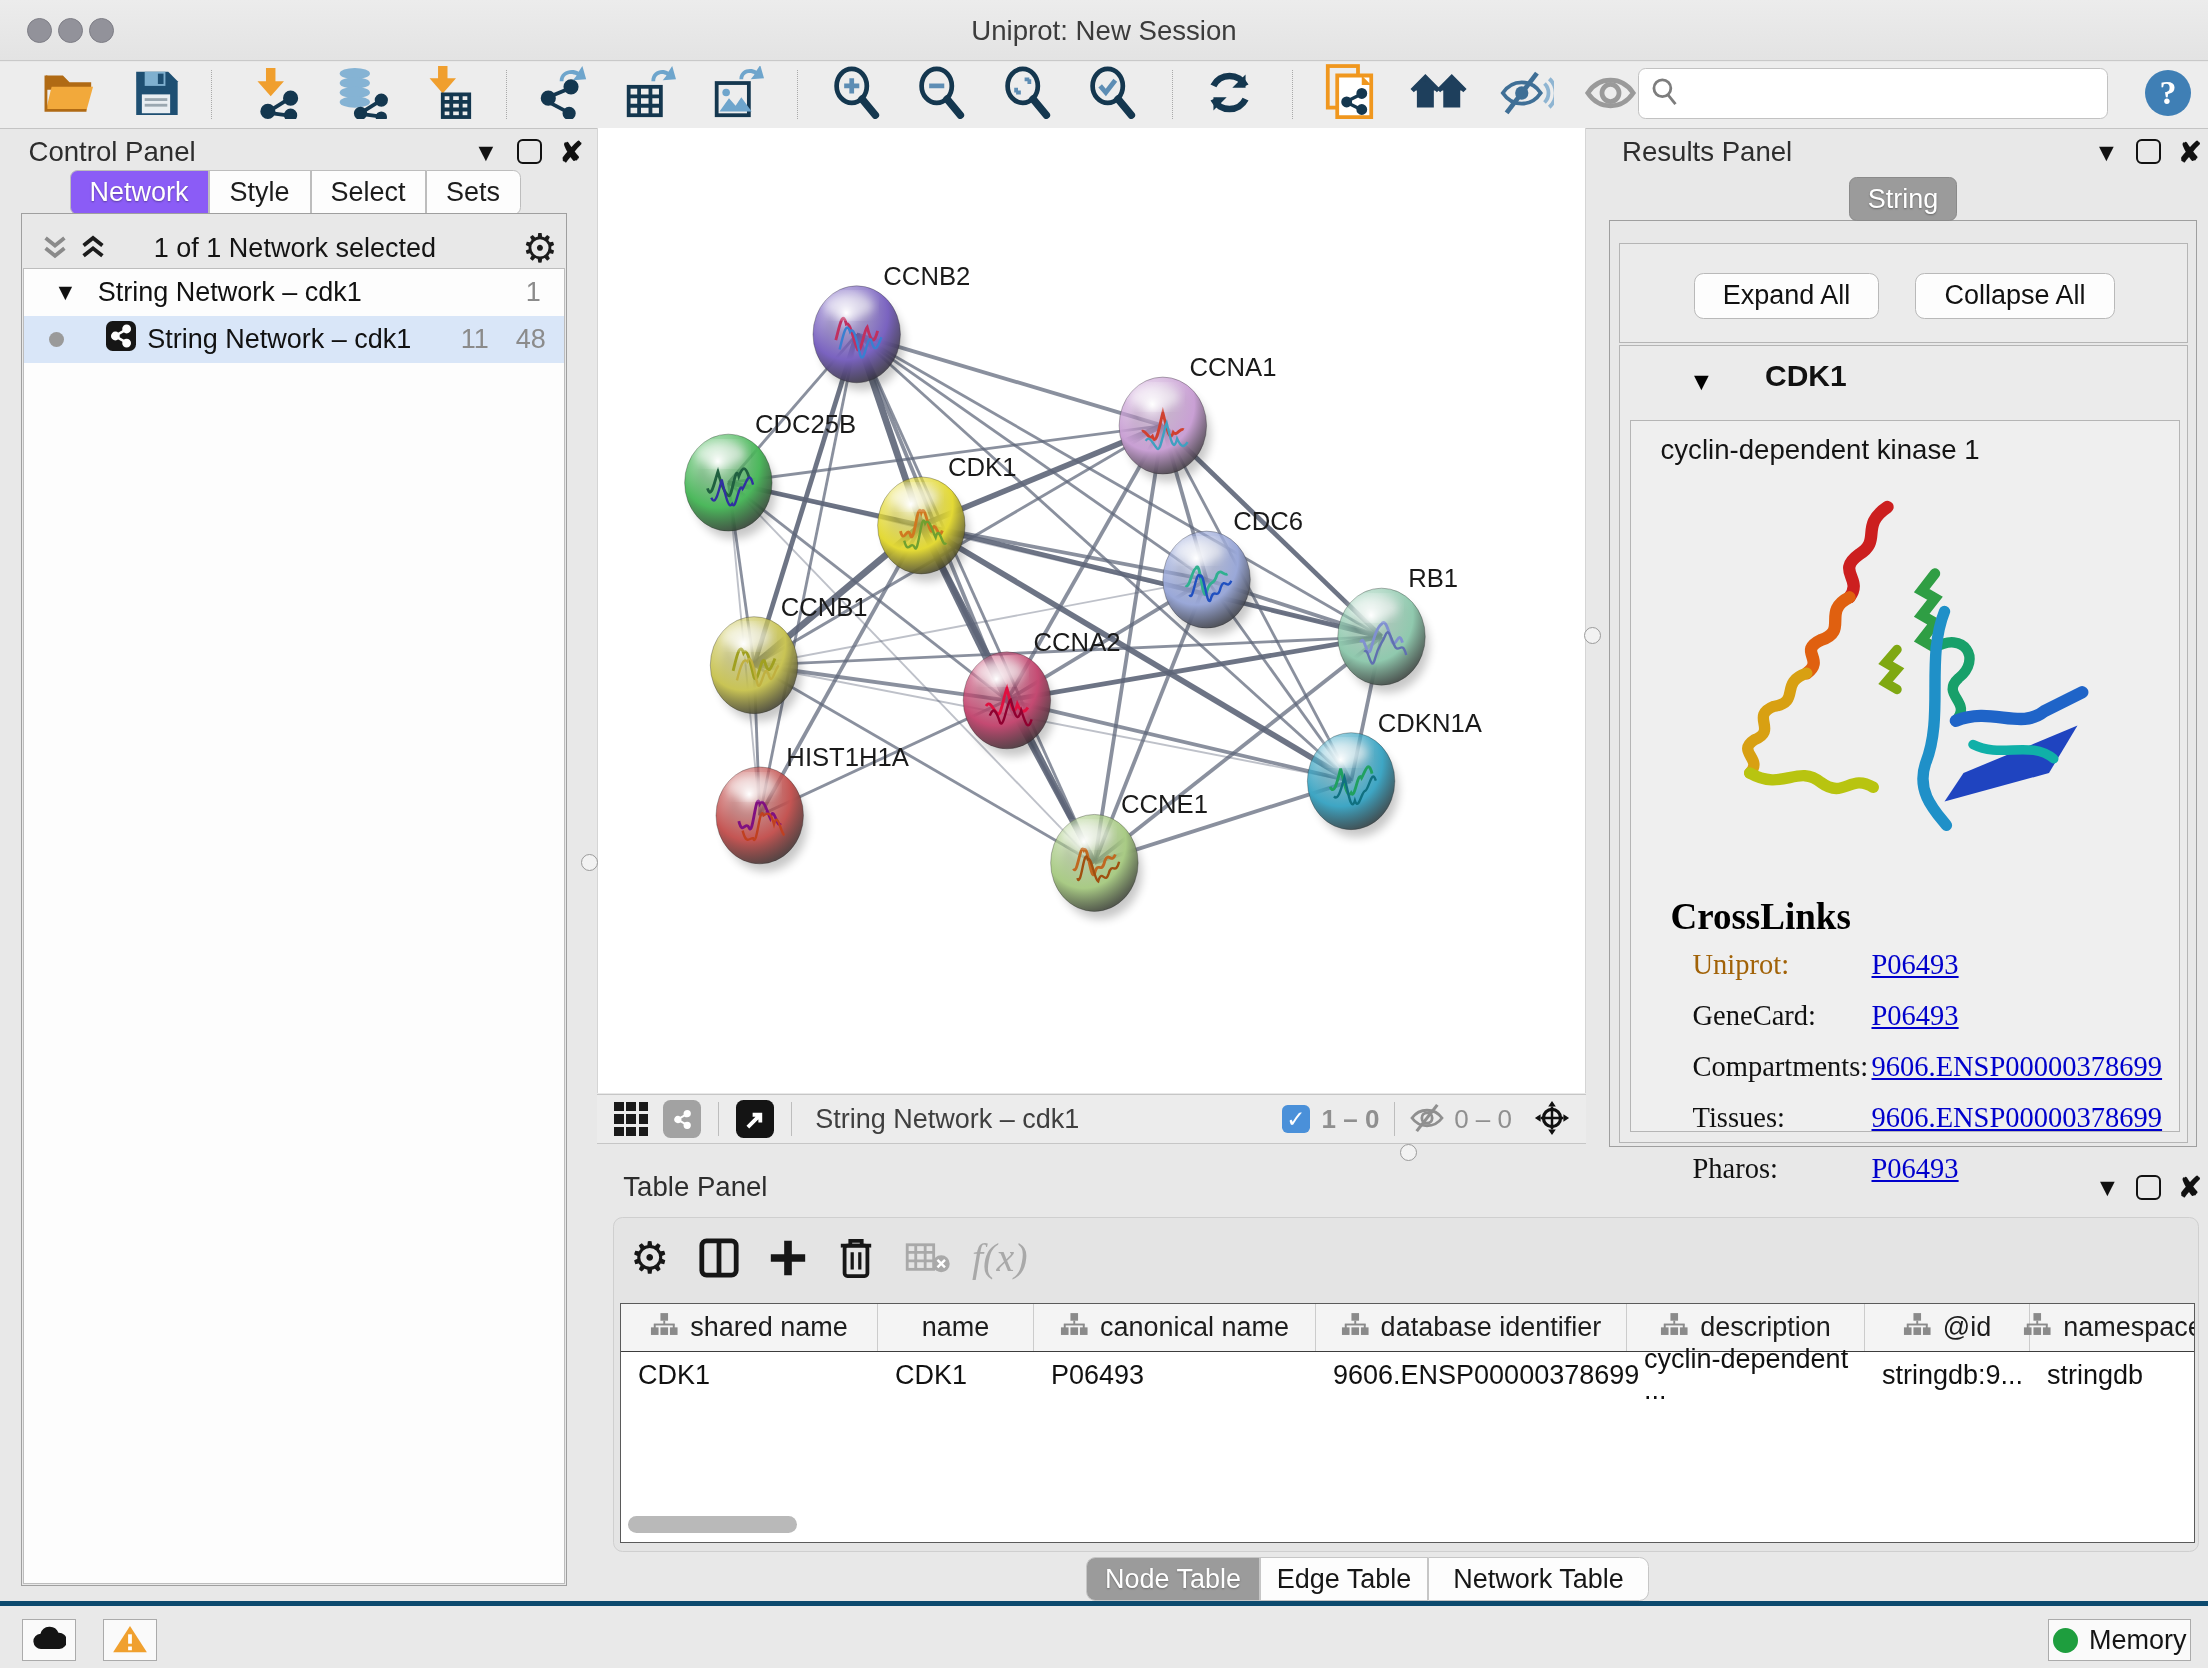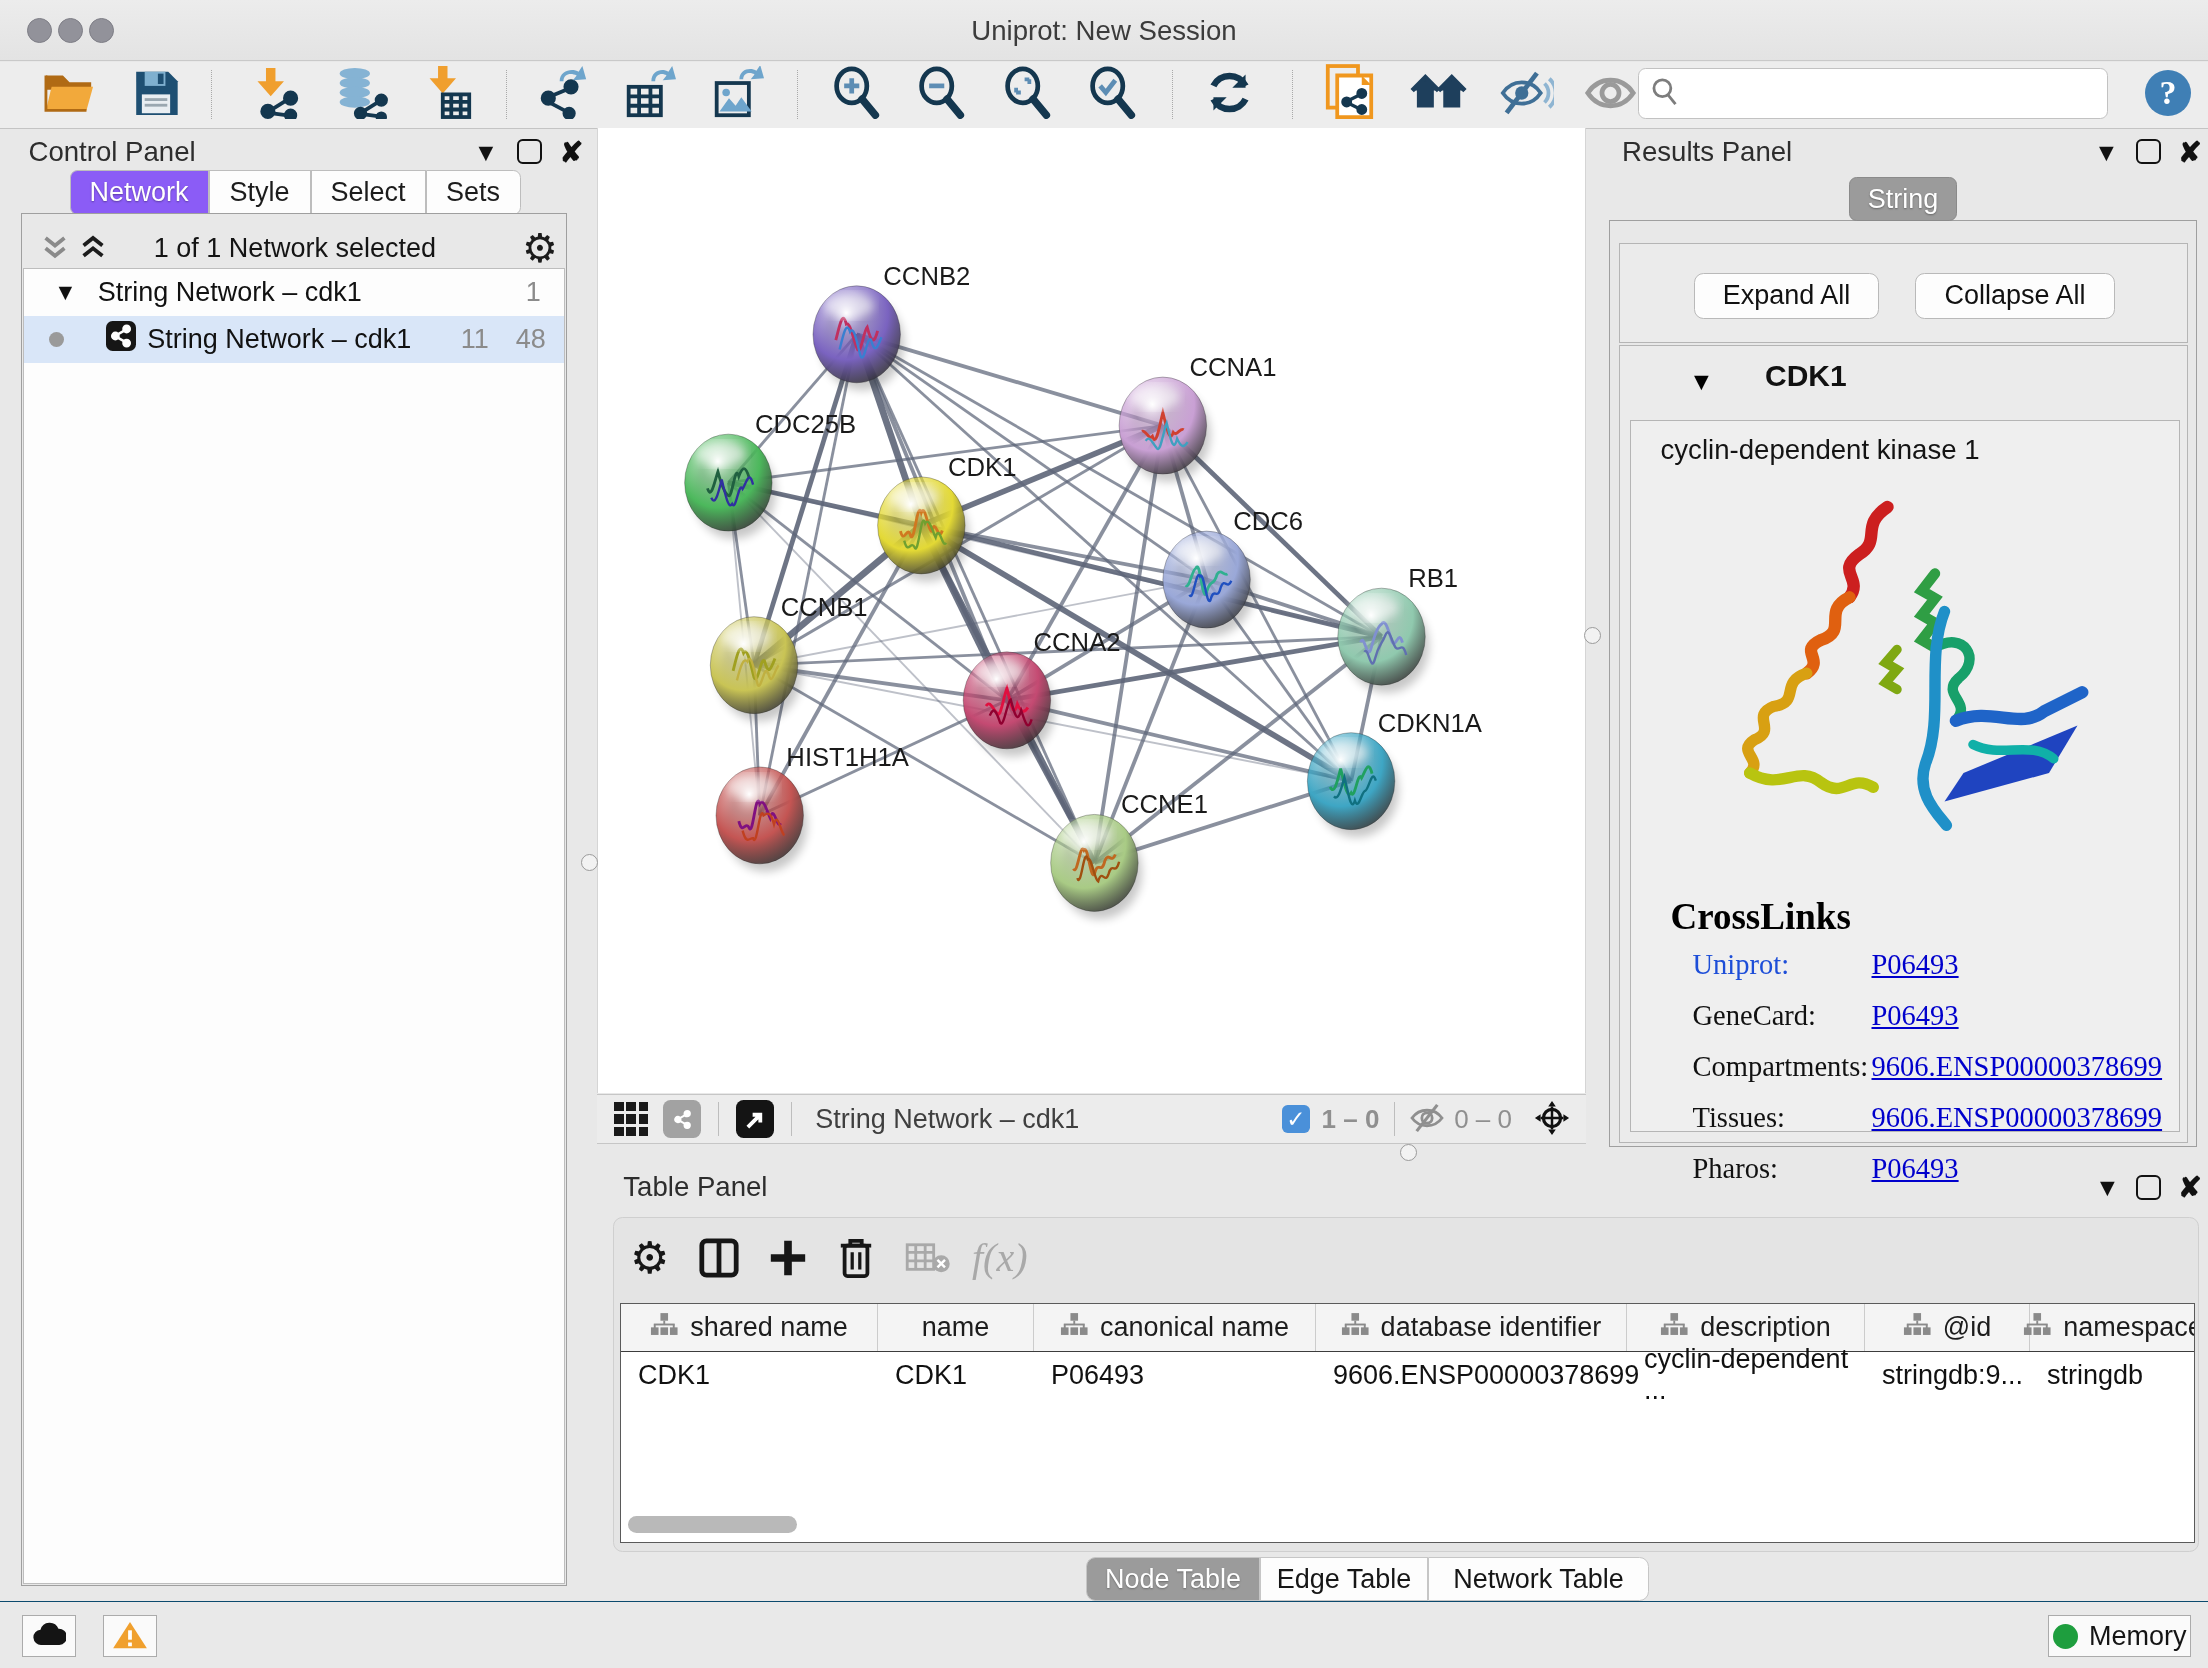--- a/index.html
+++ b/index.html
@@ -60,21 +60,21 @@
   .dtable { left:620px; top:1303px; width:1575px; height:240px; background:#fff; border:1.9px solid #5a5a5a; overflow:hidden; }
   .thead { display:flex; height:48px; background:#f4f4f4; border-bottom:1.9px solid #3c3c3c; }
   .th { display:flex; align-items:center; justify-content:center; font-size:27px; color:#1c1c1c; border-right:1px solid #cccccc; gap:11.4px; flex:none; }
   .trow { display:flex; height:46px; }
   .td { font-size:27px; color:#111; padding-left:17px; display:flex; align-items:center; flex:none; }
   .hscroll { left:628px; top:1516px; width:169px; height:17px; border-radius:8.6px; background:#b9b9b9; }
   .btab { height:44px; display:flex; align-items:center; justify-content:center; font-size:27px; background:#fdfdfd; border:1px solid #c6c6c6; color:#161616; }
   .btab.sel { background:#9b9b9b; color:#fff; text-shadow:0 1px 1.9px rgba(0,0,0,.3); }
 
   
-  .statusbar { left:0; top:1601px; width:2208px; height:68px; background:#e9e9e9; border-top:1px solid #0c4a6e; }
+  .statusbar { left:0; top:1601px; width:2208px; height:68px; background:#e9e9e9; border-top:5px solid #0c4a6e; }
   .sb-btn { top:13.3px; height:42px; background:#fafafa; border:1.9px solid #ababab; display:flex; align-items:center; justify-content:center; }
 </style>
 </head>
 <body>
 
 <div class="abs titlebar">
   <div class="abs tl-light" style="left:27px"></div>
   <div class="abs tl-light" style="left:58px"></div>
   <div class="abs tl-light" style="left:89px"></div>
   <div class="abs win-title">Uniprot: New Session</div>
@@ -593,21 +593,21 @@
         <path d="M250 130 C230 180 250 240 230 290 C220 320 240 340 252 355" stroke="#1f90c8" stroke-width="12"></path>
         <path d="M262 245 C300 230 330 255 355 235 L395 215" stroke="#1f64c8" stroke-width="13"></path>
         <path d="M270 300 L390 250 L360 300 L250 330 Z" fill="#1f44c0" stroke="none"></path>
         <path d="M280 270 C310 285 340 265 365 285" stroke="#10b0a8" stroke-width="10"></path>
       </g>
     </svg>
 
     <div class="abs serif" style="left:40px; top:474px; font-size:37px; font-weight:bold; color:#000000;">CrossLinks</div>
     <div id="crosslinks" class="abs" style="left:62px; top:518px; width:476px;">
         <div style="display: flex; height: 51px; align-items: center;">
-          <span class="serif" style="font-size: 28.5px; color: #1d4ed8; width: 179px;">Uniprot:</span>
+          <span class="serif" style="font-size: 28.5px; color: #a16207; width: 179px;">Uniprot:</span>
           <span class="serif xlink" style="font-size: 28.5px; color: rgb(0, 0, 204);">P06493</span>
         </div>
         <div style="display: flex; height: 51px; align-items: center;">
           <span class="serif" style="font-size: 28.5px; color: rgb(17, 17, 17); width: 179px;">GeneCard:</span>
           <span class="serif xlink" style="font-size: 28.5px; color: rgb(0, 0, 204);">P06493</span>
         </div>
         <div style="display: flex; height: 51px; align-items: center;">
           <span class="serif" style="font-size: 28.5px; color: rgb(17, 17, 17); width: 179px;">Compartments:</span>
           <span class="serif xlink" style="font-size: 28.5px; color: rgb(0, 0, 204);">9606.ENSP00000378699</span>
         </div>

